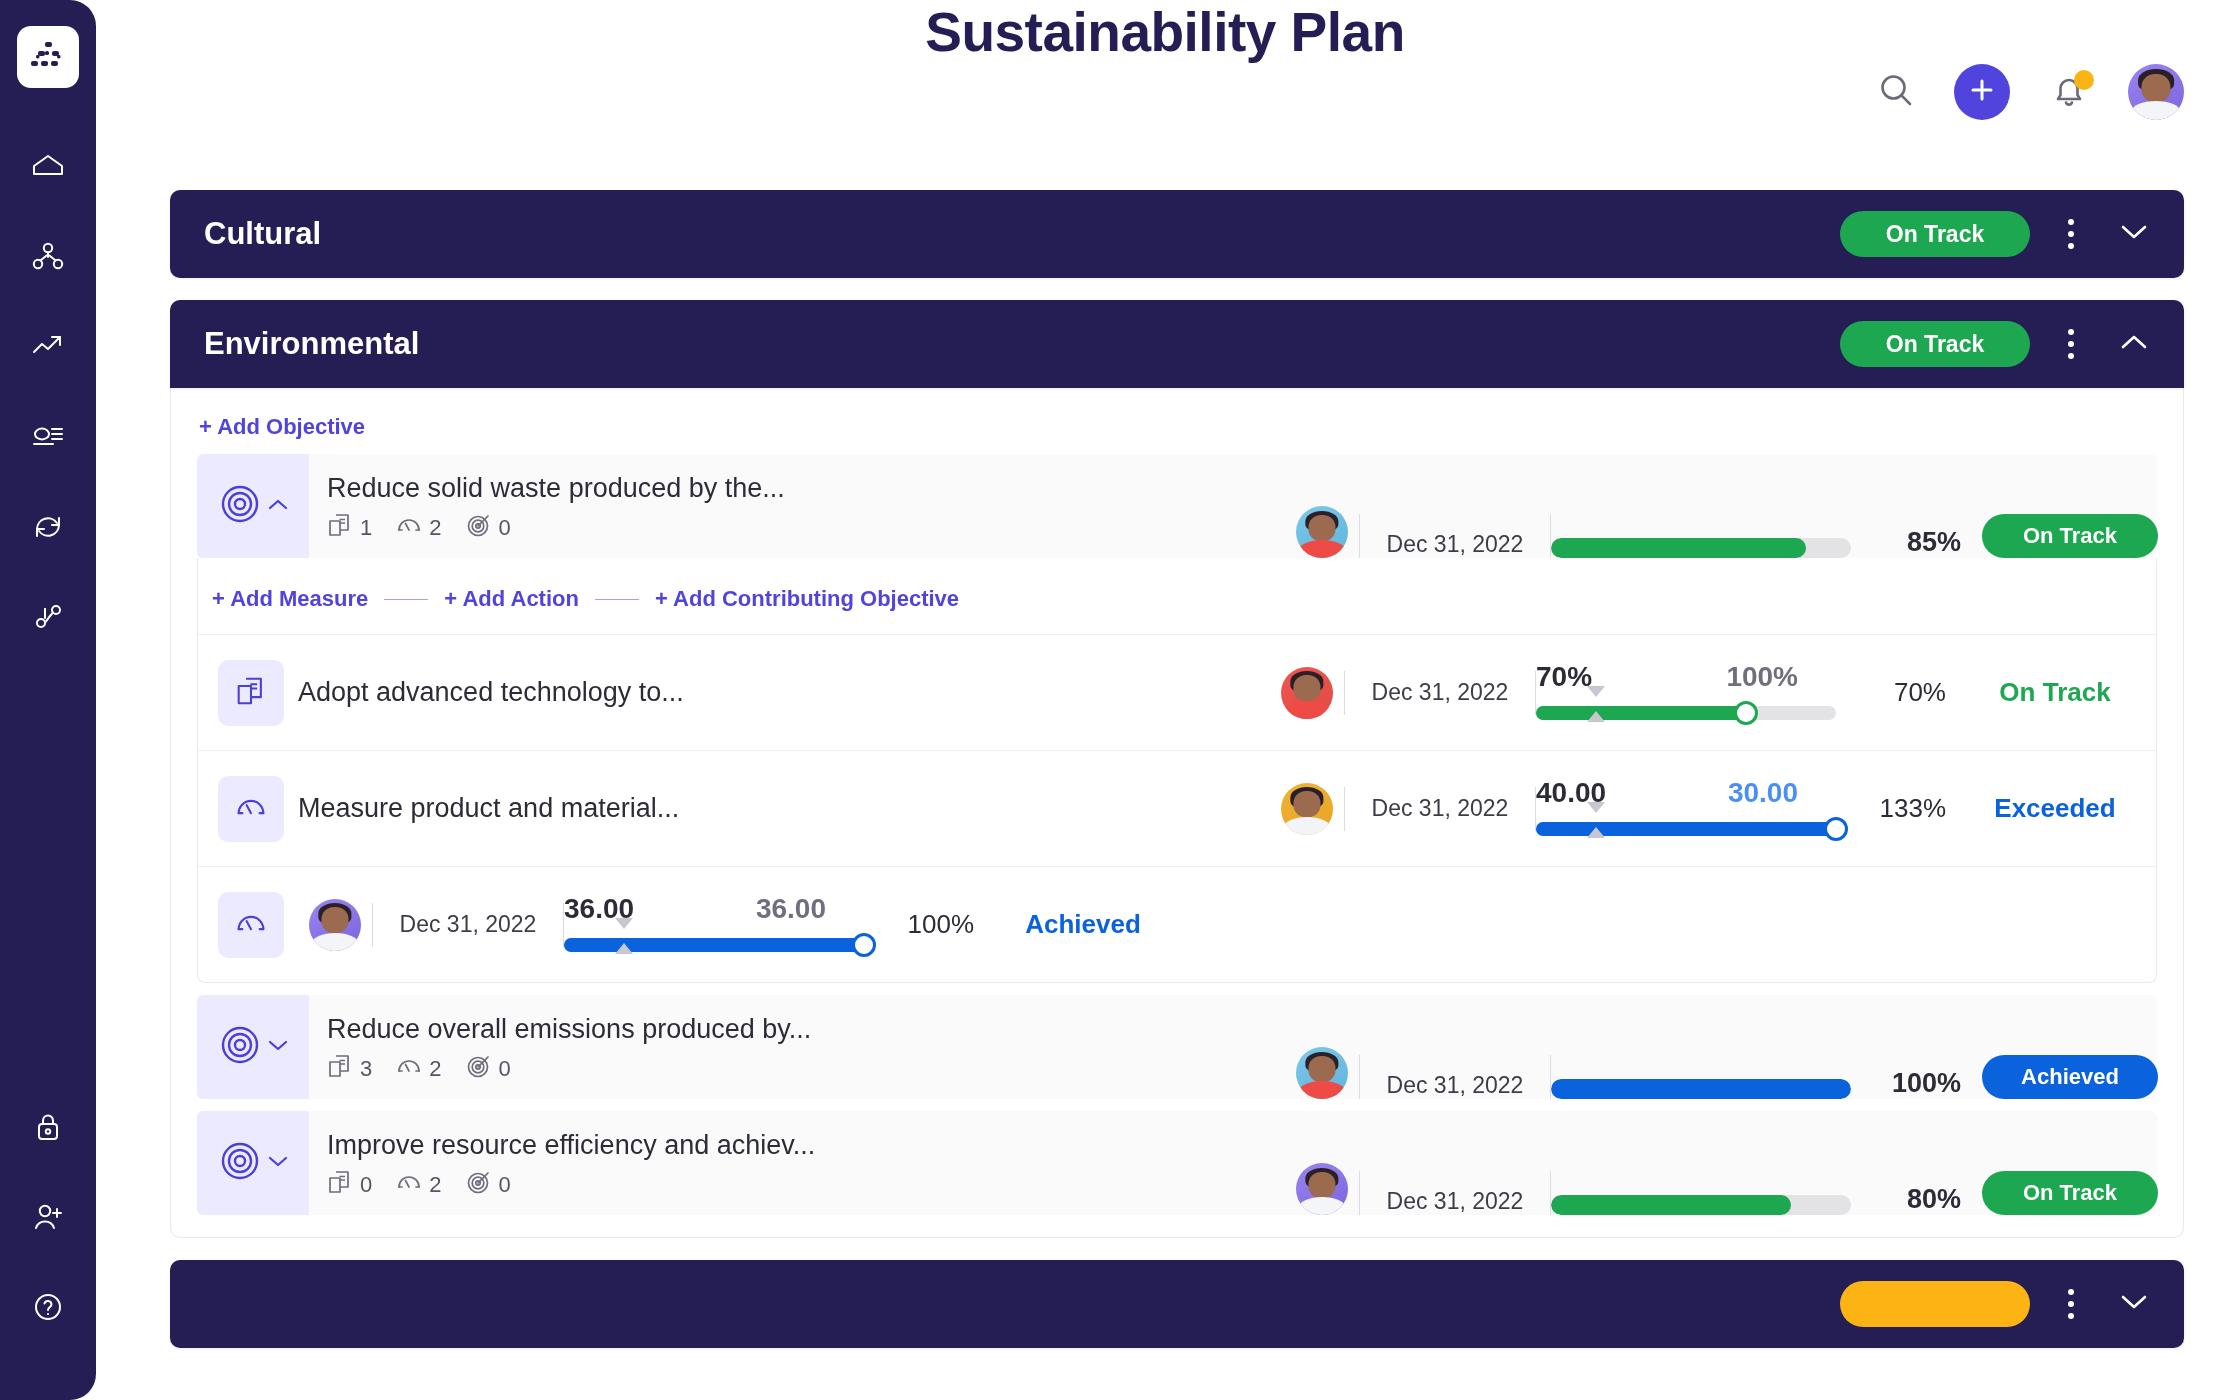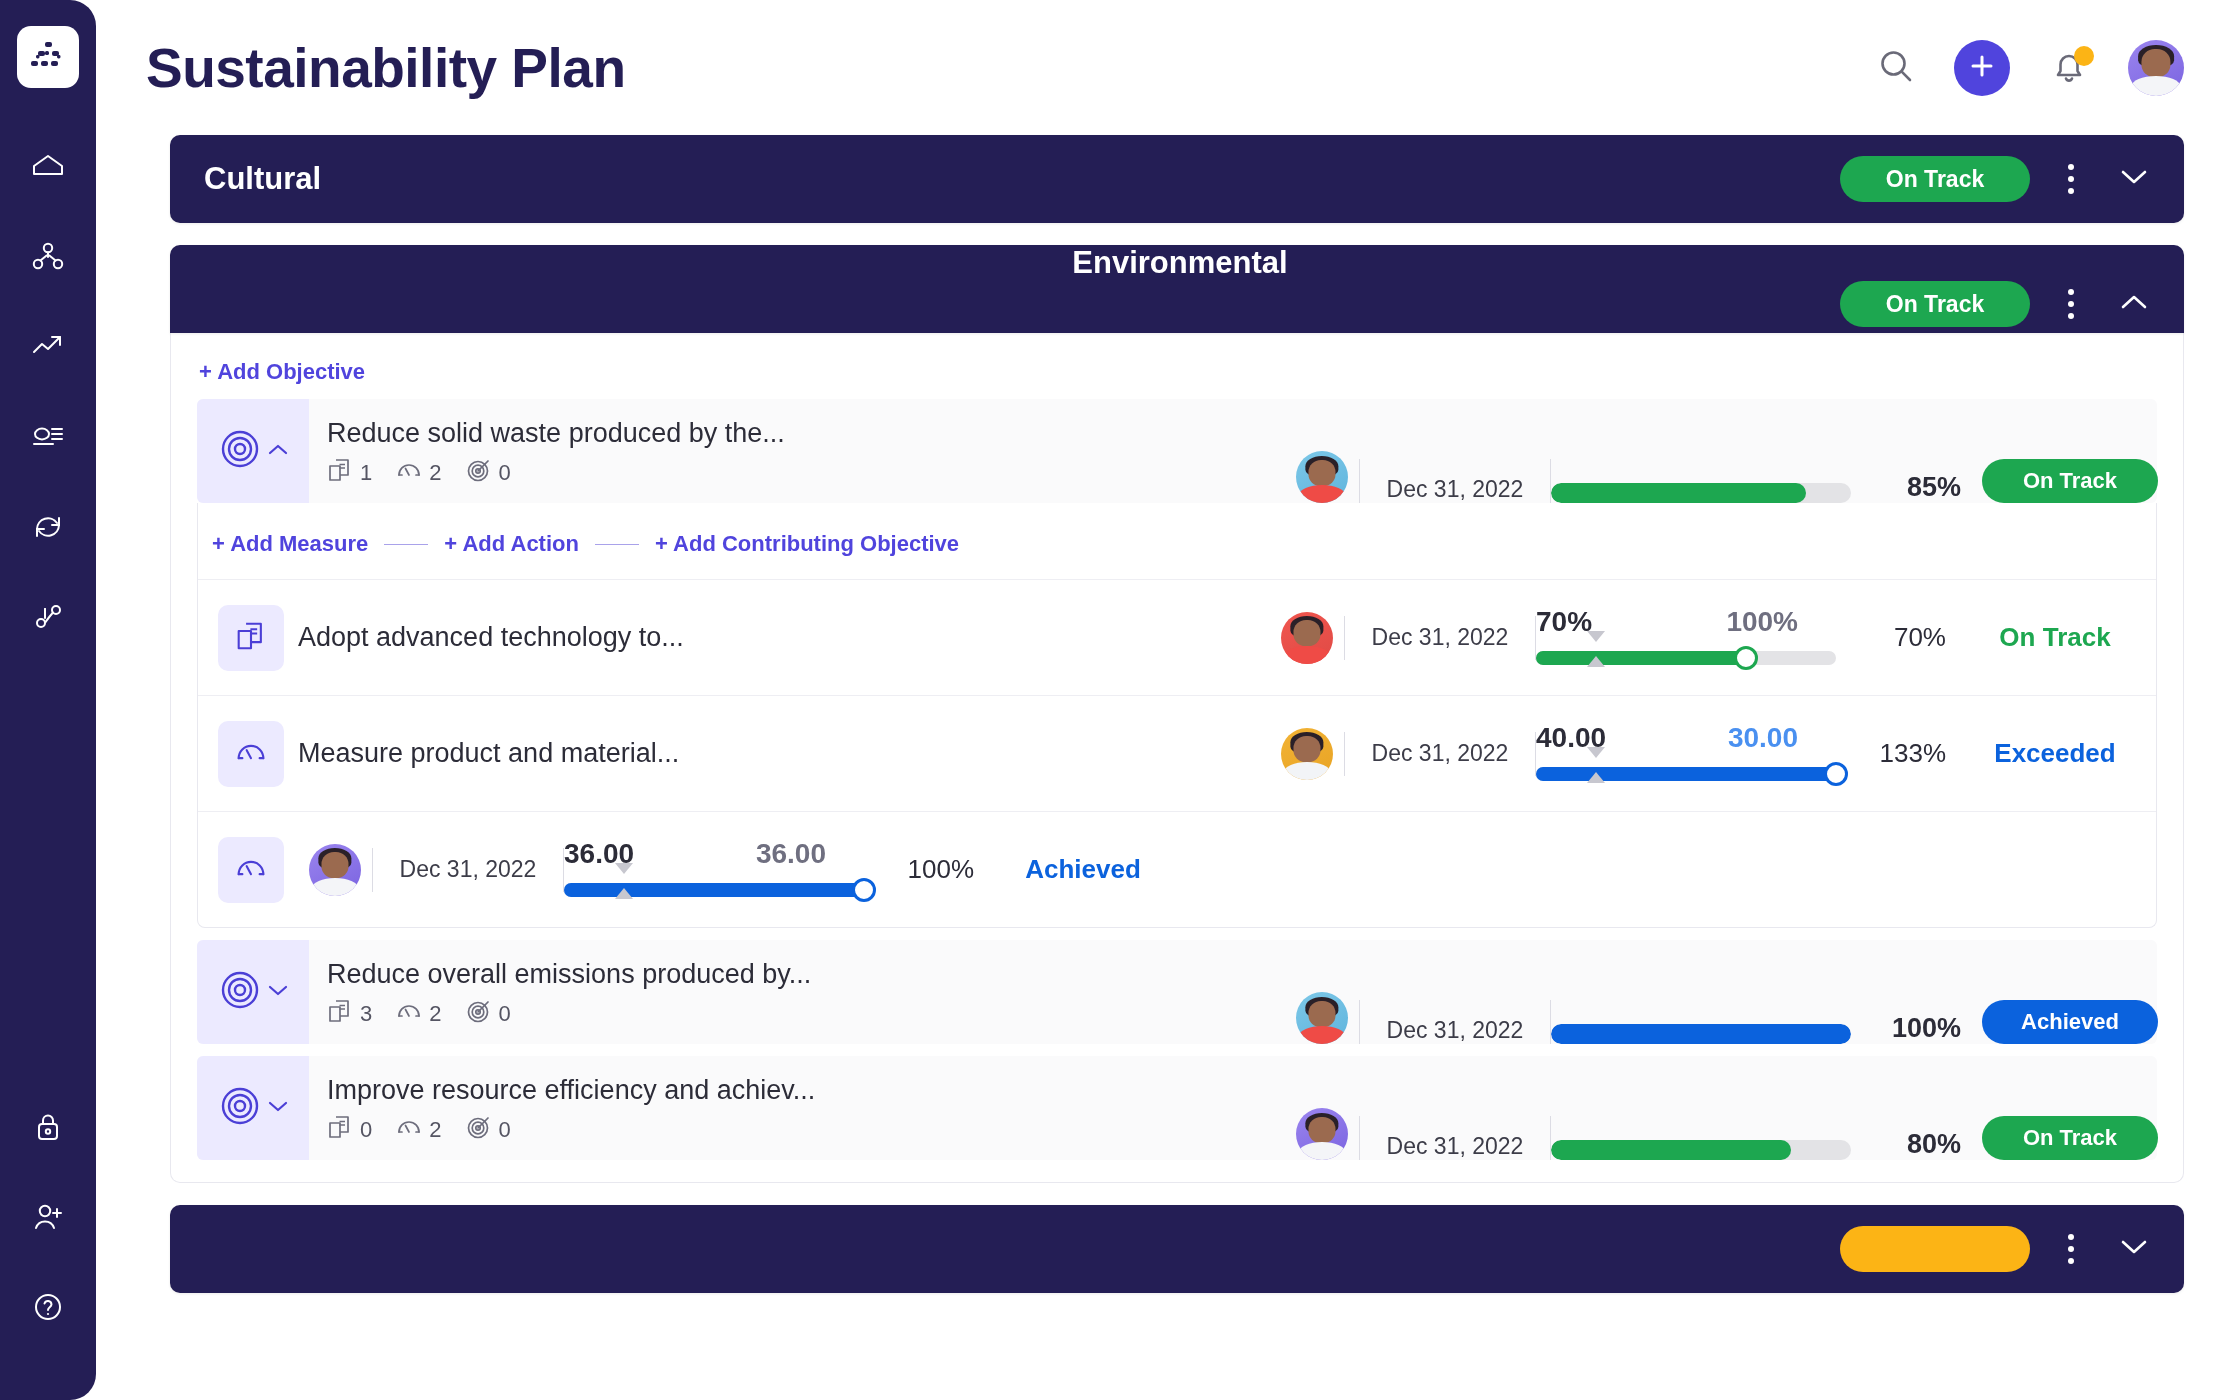--- a/index.html
+++ b/index.html
@@ -35,23 +35,24 @@
   
   #main {
     position: absolute; left: 96px; top: 0;
     width: 2134px; height: 1400px;
     background: #ffffff;
   }
 
   
   #page-header {
     position: relative;
-    height: 135px;
+    height: 190px;
     display: flex; align-items: center;
     padding: 0 46px 0 50px;
+    flex-direction: column;
   }
   #page-title {
     font-size: 55px; font-weight: 700; color: #241e55;
     letter-spacing: -0.5px;
   }
   #header-actions {
     margin-left: auto;
     display: flex; align-items: center; gap: 38px;
   }
   .hdr-btn { cursor: pointer; display: flex; align-items: center; justify-content: center; }
@@ -94,21 +95,21 @@
   .section-bar {
     background: #241e55;
     border-radius: 10px;
     height: 88px;
     display: flex; align-items: center;
     padding: 0 28px 0 34px;
     color: #fff;
     position: relative;
     box-shadow: 0 1px 3px rgba(0,0,0,.08);
   }
-  .section-bar.top-only { border-radius: 10px 10px 0 0; flex-direction: column; }
+  .section-bar.top-only { border-radius: 10px 10px 0 0; }
   .section-title { font-size: 31px; font-weight: 700; }
   .section-right { margin-left: auto; display: flex; align-items: center; gap: 24px; }
 
   .pill {
     height: 46px; min-width: 190px;
     border-radius: 23px;
     display: flex; align-items: center; justify-content: center;
     font-size: 23px; font-weight: 700; color: #fff;
     padding: 0 22px; cursor: pointer;
   }

